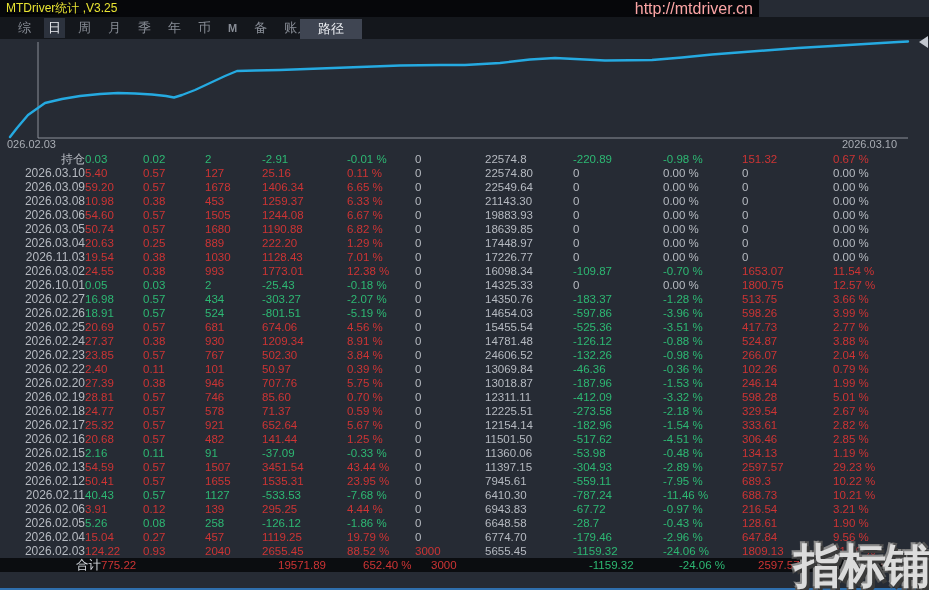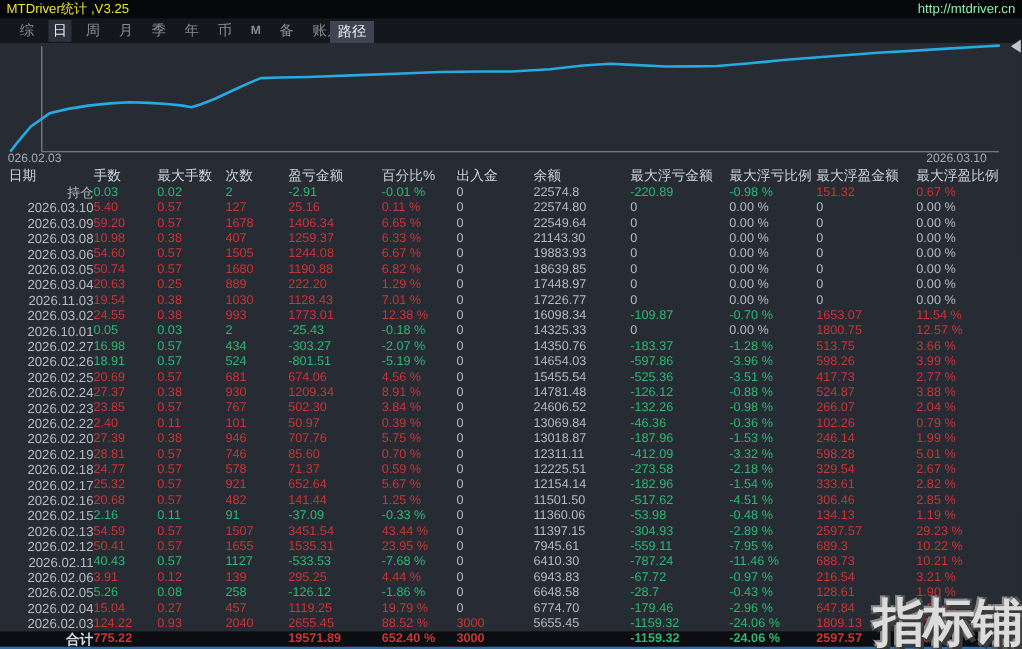--- a/index.html
+++ b/index.html
@@ -1,53 +1,53 @@
 <!DOCTYPE html>
 <html><head>
 <meta charset="utf-8">
 <style>
   html,body{margin:0;padding:0;background:#262b34;}
   body{width:929px;height:590px;position:relative;overflow:hidden;
        font-family:"Liberation Sans","DejaVu Sans",sans-serif;
        -webkit-font-smoothing:none;}
   
-  .titlebar{position:absolute;left:0;top:0;width:929px;height:17px;background:#06070a;
+  .titlebar{position:absolute;left:0;top:0;width:759px;height:17px;background:#06070a;
             display:flex;align-items:center;justify-content:space-between;box-sizing:border-box;
             padding:0 6px;text-decoration:underline;}
   .title{color:#e9e432;font-size:12px;line-height:17px;}
-  .url{color:#86efac;font-size:12px;line-height:17px;}
+  .url{color:#fca5a5;font-size:16px;line-height:17px;}
   
   .tabbar{position:absolute;left:0;top:17px;width:929px;height:22px;background:#14171c;
           display:flex;align-items:center;box-sizing:border-box;padding-left:14px;}
   .tabs{display:flex;align-items:center;gap:9px;}
   .tab{color:#878c95;font-size:13px;padding:1px 4px;cursor:default;}
   .tab.active{background:#2c323d;color:#e9ebef;}
   .tab.small{font-size:11px;font-weight:bold;}
   .path-btn{position:absolute;left:300px;top:2px;background:#3f4552;color:#eef0f4;
-            font-size:13px;padding:1px 7px;}
+            font-size:13px;padding:1px 18px;}
   
   .chart{position:absolute;left:0;top:39px;width:738px;height:113px;}
   .chart svg{position:absolute;left:0;top:0;overflow:visible;}
   .x-label{position:absolute;font-size:11px;color:#a9adb4;top:99px;}
   .x-label.start{left:7px;}
   .x-label.end{left:842px;}
   
   .table{position:absolute;left:0;top:152px;width:929px;box-sizing:border-box;padding-left:8px;}
   .trow,.hrow{display:flex;height:14px;line-height:14px;white-space:nowrap;}
   .hrow{height:16px;line-height:16px;}
   .cell{overflow:hidden;font-size:11.5px;}
   .hcell{font-size:12.5px;color:#ced2d9;}
   .col0{width:77px}.col1{width:58px}.col2{width:62px}.col3{width:57px}
   .col4{width:85px}.col5{width:68px}.col6{width:70px}.col7{width:88px}
   .col8{width:90px}.col9{width:79px}.col10{width:91px}.col11{width:80px}
   .c-date{color:#b6bac1;font-size:12px;text-align:right;}
   .c-gray{color:#b6bac1;}
   .c-red{color:#cd3434;}
   .c-green{color:#2db873;}
-  .trow.total{background:#0b0d10;margin-left:-8px;padding-left:8px;font-weight:bold;}
+  .trow.total{background:#0b0d10;margin-left:-8px;padding-left:24px;}
   .trow.total .c-date{color:#d6dae0;font-size:12.5px;}
   
   .bottomline{position:absolute;left:0;top:588px;width:929px;height:2px;background:#2f6fad;}
   .watermark{position:absolute;right:0px;bottom:-8px;font-size:47px;font-weight:bold;
              letter-spacing:-2px;color:#dcdcdc;z-index:5;
              text-shadow:3px 3px 0 #3a3a3a,-2px -2px 0 #8a8a8a,2px -2px 0 #555,-2px 2px 0 #555;}
 </style>
 </head>
 <body>
 
@@ -77,34 +77,20 @@
     <line x1="38" y1="3" x2="38" y2="99" stroke="#8a8f97" stroke-width="1"></line>
     <line x1="38" y1="99" x2="908" y2="99" stroke="#8a8f97" stroke-width="1"></line>
     <polyline fill="none" stroke-width="2.4" stroke-linejoin="round" stroke-linecap="round" points="10,98 17,89 28,76 45,64 62,60 80,57 100,55 118,54 135,54.5 152,55.5 166,57 174,58.5 182,56 195,51 210,44 225,37 237,32 255,31.5 280,31 320,29.5 360,28 400,26.5 440,26 465,26 500,24 530,20.5 555,19 575,20 605,21.5 630,21.3 652,21 682,18.5 712,15.5 738,13.5 765,11.5 798,9 832,7 865,5 898,3 908,2.5" stroke="#25aae1"></polyline>
     <polygon points="928,-3 919,3 928,9" fill="#c2c7cf"></polygon>
   </svg>
   <span class="x-label start">026.02.03</span>
   <span class="x-label end">2026.03.10</span>
 </div>
 
 <div class="table">
-  <div class="hrow">
-      <div class="cell hcell col0">日期</div>
-      <div class="cell hcell col1">手数</div>
-      <div class="cell hcell col2">最大手数</div>
-      <div class="cell hcell col3">次数</div>
-      <div class="cell hcell col4">盈亏金额</div>
-      <div class="cell hcell col5">百分比%</div>
-      <div class="cell hcell col6">出入金</div>
-      <div class="cell hcell col7">余额</div>
-      <div class="cell hcell col8">最大浮亏金额</div>
-      <div class="cell hcell col9">最大浮亏比例</div>
-      <div class="cell hcell col10">最大浮盈金额</div>
-      <div class="cell hcell col11">最大浮盈比例</div>
-    </div>
   <div>
       <div class="trow">
         <div class="cell col0 c-date">持仓</div>
         <div class="cell col1 c-green">0.03</div>
         <div class="cell col2 c-green">0.02</div>
         <div class="cell col3 c-green">2</div>
         <div class="cell col4 c-green">-2.91</div>
         <div class="cell col5 c-green">-0.01 %</div>
         <div class="cell col6 c-gray">0</div>
         <div class="cell col7 c-gray">22574.8</div>
@@ -138,21 +124,21 @@
         <div class="cell col7 c-gray">22549.64</div>
         <div class="cell col8 c-gray">0</div>
         <div class="cell col9 c-gray">0.00 %</div>
         <div class="cell col10 c-gray">0</div>
         <div class="cell col11 c-gray">0.00 %</div>
       </div>
       <div class="trow">
         <div class="cell col0 c-date">2026.03.08</div>
         <div class="cell col1 c-red">10.98</div>
         <div class="cell col2 c-red">0.38</div>
-        <div class="cell col3 c-red">407</div>
+        <div class="cell col3 c-red">453</div>
         <div class="cell col4 c-red">1259.37</div>
         <div class="cell col5 c-red">6.33 %</div>
         <div class="cell col6 c-gray">0</div>
         <div class="cell col7 c-gray">21143.30</div>
         <div class="cell col8 c-gray">0</div>
         <div class="cell col9 c-gray">0.00 %</div>
         <div class="cell col10 c-gray">0</div>
         <div class="cell col11 c-gray">0.00 %</div>
       </div>
       <div class="trow">

